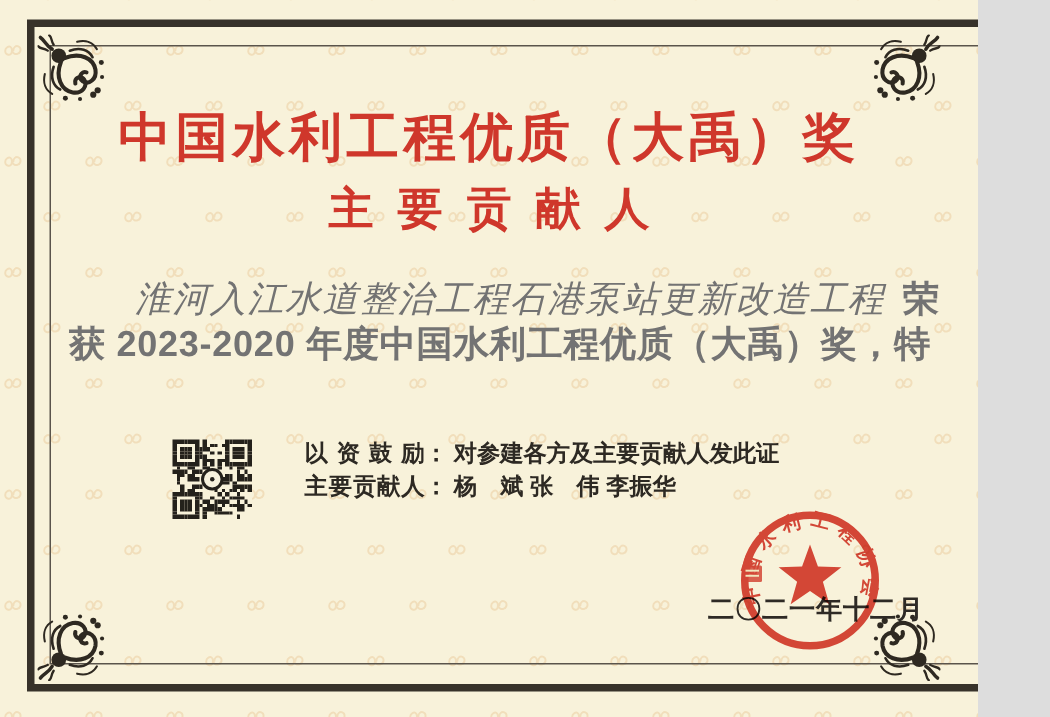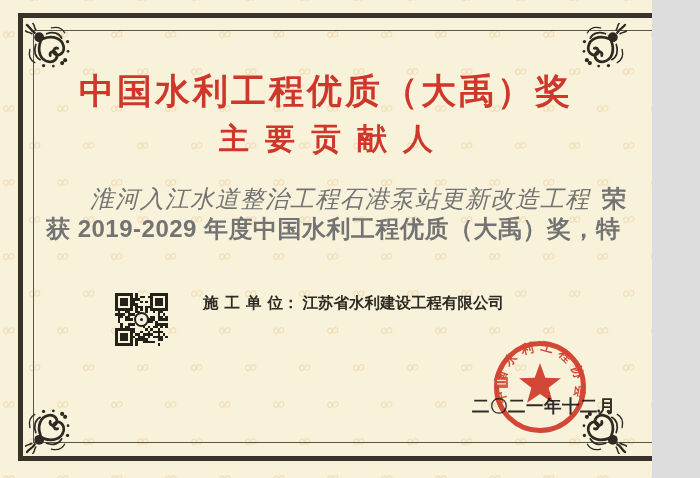--- a/index.html
+++ b/index.html
@@ -641,21 +641,21 @@
     </svg>
 
   <div class="title1">中国水利工程优质（大禹）奖</div>
   <div class="title2">主要贡献人</div>
 
   <div class="body-block">
     <div class="body-l1">
       <span class="proj">淮河入江水道整治工程石港泵站更新改造工程</span>
       <span class="tail">荣</span>
     </div>
-    <div class="body-l2">获 2019-2029 年度中国水利工程优质（大禹）奖，特</div>
+    <div class="body-l2">获 2023-2020 年度中国水利工程优质（大禹）奖，特</div>
   </div>
 
   <div class="qr">
       <i class="on"></i>
       <i class="on"></i>
       <i class="on"></i>
       <i class="on"></i>
       <i class="on"></i>
       <i class="on"></i>
       <i class="on"></i>
@@ -1093,21 +1093,24 @@
       <i></i>
       <i></i>
       <i></i>
     <div class="qr-logo">
       <div class="qr-dot"></div>
     </div>
   </div>
 
   <div class="details">
     <div class="detail-row">
-      <span class="dlabel">施工单位</span><span class="dcolon">：</span><span class="dvalue">江苏省水利建设工程有限公司</span>
+      <span class="dlabel">以资鼓励</span><span class="dcolon">：</span><span class="dvalue">对参建各方及主要贡献人发此证</span>
+    </div>
+    <div class="detail-row">
+      <span class="dlabel">主要贡献人</span><span class="dcolon">：</span><span class="dvalue">杨　斌 张　伟 李振华</span>
     </div>
   </div>
 
   <div class="date">二〇二一年十二月</div>
 
   <svg class="seal" width="112" height="112" viewBox="0 0 112 112">
     <circle cx="56" cy="56" r="43.5" fill="none" stroke="#d63b2e" stroke-width="5"></circle>
     <polygon fill="#d63b2e" points="56,32 61.3,46.7 76.9,47.2 64.6,56.8 68.9,71.8 56,63 43.1,71.8 47.4,56.8 35.1,47.2 50.7,46.7"></polygon>
     <defs>
         <path id="sealarc" d="M 25.8,75.6 A 36,36 0 1 1 86.2,75.6"></path>

